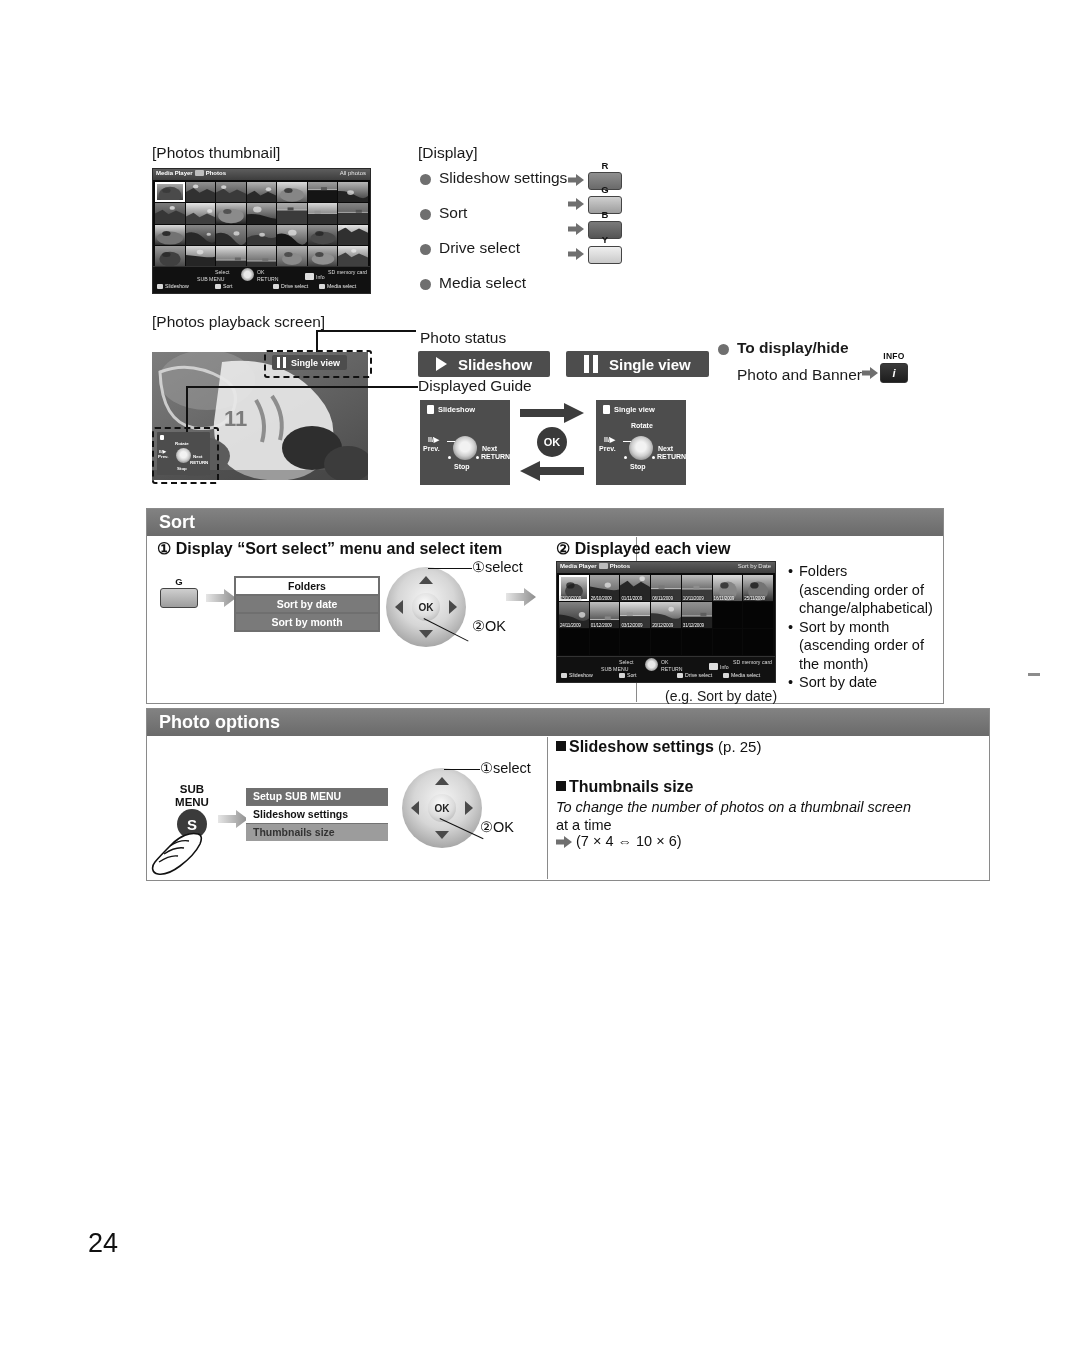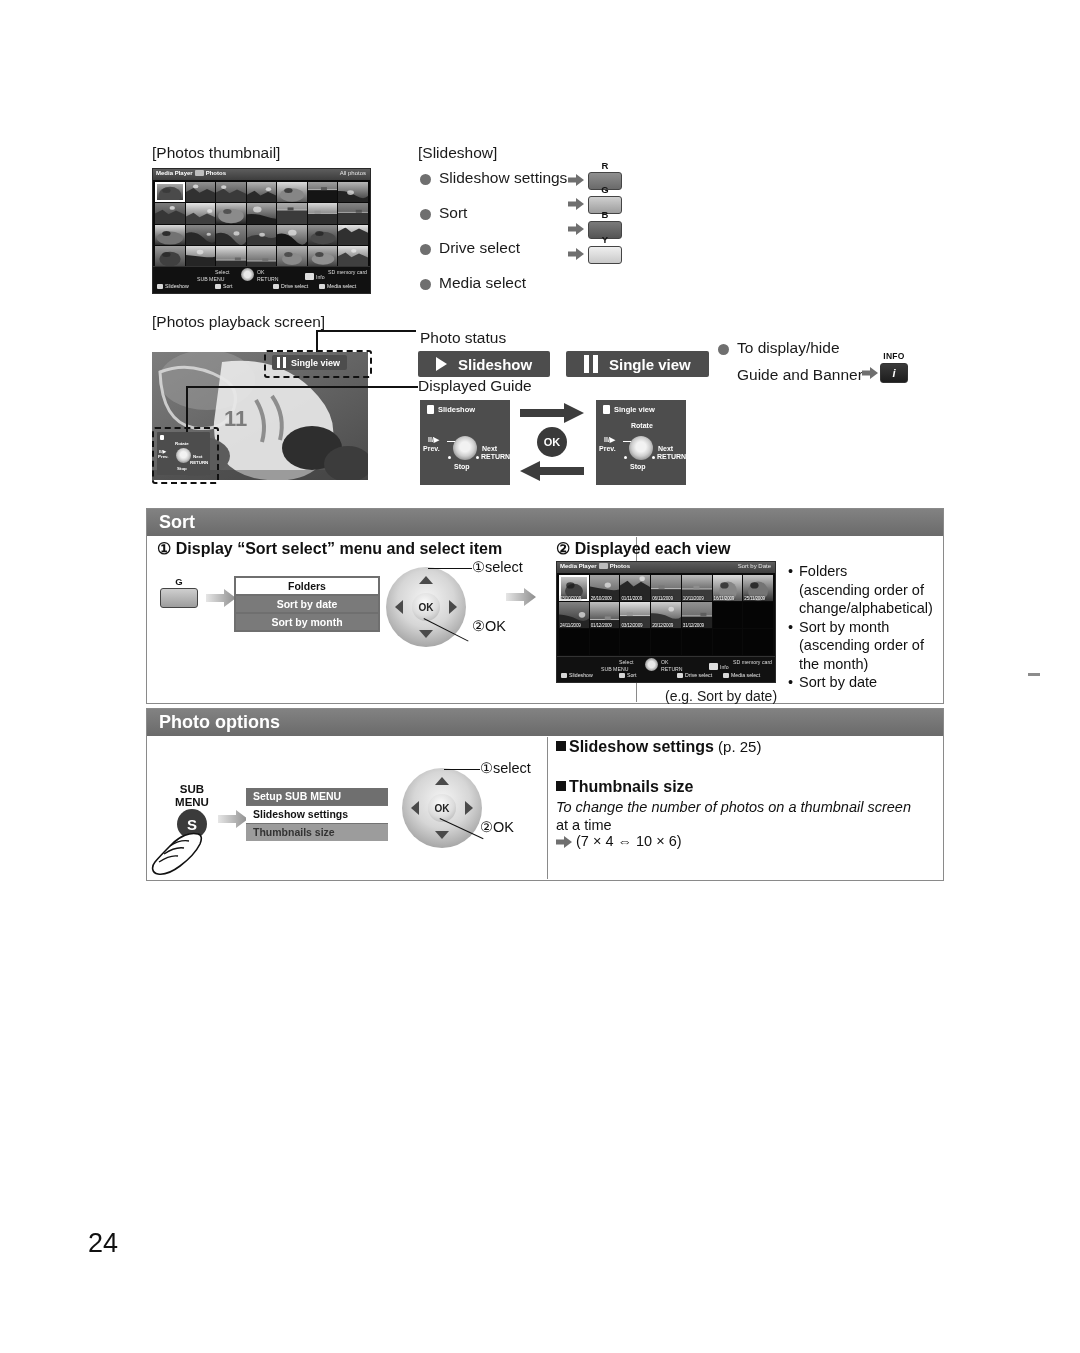--- a/index.html
+++ b/index.html
@@ -260,21 +260,21 @@
   
   .hand{position:absolute;}
 </style>
 </head>
 <body>
 
 <div class="page">
 
 
   <div class="lbl" style="left:152px;top:144px;">[Photos thumbnail]</div>
-  <div class="lbl" style="left:418px;top:144px;">[Slideshow]</div>
+  <div class="lbl" style="left:418px;top:144px;">[Display]</div>
 
   <div class="tvscreen" style="left:152px;top:168px;width:217px;height:124px;">
     <div class="tvhdr">
       <div class="l">
         <span>Media Player</span><span class="ic"></span><span>Photos</span>
       </div>
       <div class="r">All photos</div>
     </div>
 
     <div class="grid" id="thumbGrid" style="left:2px;top:13px;width:213px;height:84px;grid-template-columns:repeat(7,1fr);grid-template-rows:repeat(4,1fr);">
@@ -761,26 +761,26 @@
       </svg>
   </div>
   <div class="barrow" style="left:520px;top:461px;">
     <svg width="64" height="20" viewBox="0 0 64 20">
         <path d="M64 6H20V0L0 10l20 10v-6h44z" fill="#3d3d3d"></path>
       </svg>
   </div>
   <div class="okcirc" style="left:537px;top:427px;">OK</div>
 
   <div class="feat" style="left:718px;top:338px;width:230px;">
-    <div class="row" style="height:22px;margin-bottom:16px;">
+    <div class="row" style="height:22px;margin-bottom:16px;font-weight:bold;">
       <span class="dot"></span>
       <span class="txt">To display/hide</span>
     </div>
   </div>
-  <div class="lbl" style="left:737px;top:366px;">Guide and Banner</div>
+  <div class="lbl" style="left:737px;top:366px;">Photo and Banner</div>
   <div class="arrow" style="left:862px;top:366px;">
     <svg width="16" height="14" viewBox="0 0 16 14">
         <path d="M0 4.5h8V1l8 6-8 6V9.5H0z" fill="#6f6f6f"></path>
       </svg>
   </div>
   <div class="infokey" style="left:880px;top:363px;">
     <span class="kl">INFO</span>
     <span>i</span>
   </div>
 
@@ -1019,21 +1019,21 @@
     <div class="li cont">(ascending order of</div>
     <div class="li cont">change/alphabetical)</div>
     <div class="li">Sort by month</div>
     <div class="li cont">(ascending order of</div>
     <div class="li cont">the month)</div>
     <div class="li">Sort by date</div>
   </div>
 
   <div class="tickmark"></div>
 
-  <div class="panel" style="left:146px;top:708px;width:796px;height:171px;">
+  <div class="panel" style="left:146px;top:708px;width:796px;height:171px;padding-left:46px;">
     <div class="panel-hdr">
       <div class="h">Photo options</div>
     </div>
     <div class="panel-div" style="left:400px;top:28px;height:142px;"></div>
   </div>
 
 
   <div class="subtxt" style="left:166px;top:783px;width:52px;">
     <span>SUB</span><br>
     <span>MENU</span>

